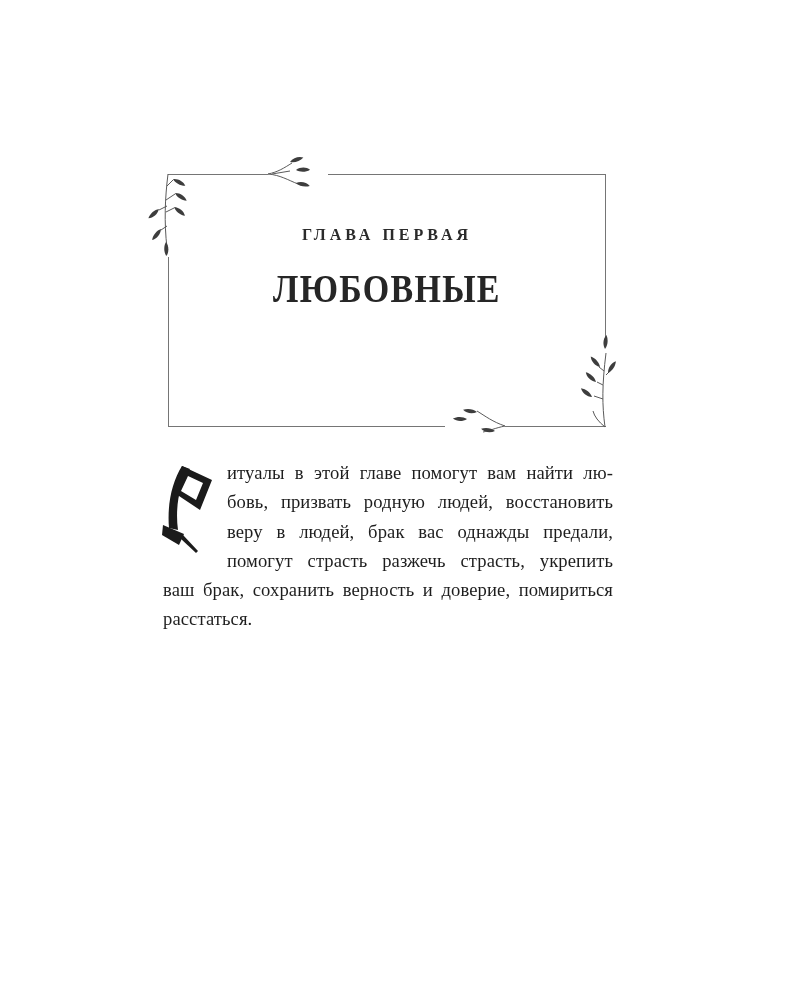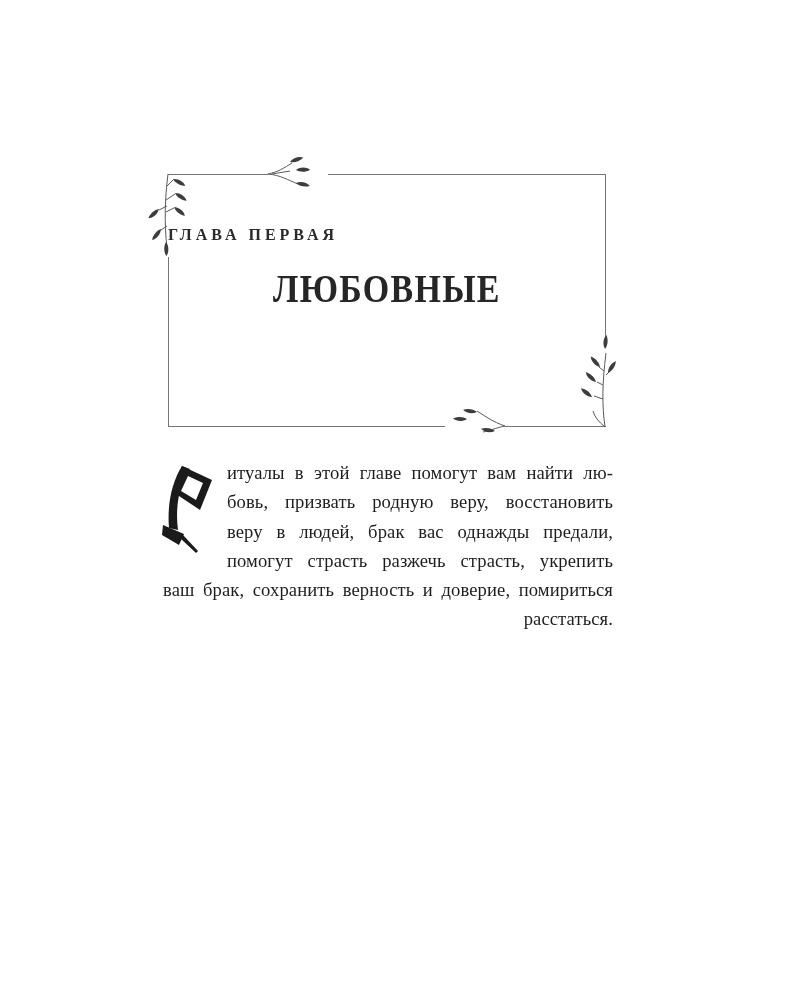--- a/index.html
+++ b/index.html
@@ -5,38 +5,38 @@
   html,body { margin:0; padding:0; background:#ffffff; }
   .page {
     position:relative; width:800px; height:1000px; background:#ffffff;
     font-family:"Liberation Serif","DejaVu Serif",serif; overflow:hidden;
   }
   
   .frame { position:absolute; left:168px; top:174px; width:438px; height:253px; }
   .bseg { position:absolute; background:#757575; }
   .kicker {
     position:absolute; left:0; top:52px; width:100%;
-    text-align:left; font-size:16px; font-weight:700;
+    text-align:center; font-size:16px; font-weight:700;
     letter-spacing:4px; color:#2b2b2b; white-space:nowrap;
   }
   .title { position:absolute; left:0; top:94px; width:100%; text-align:center;text-decoration:underline; }
   .title-line { height:41px; line-height:41px; white-space:nowrap; }
   .title-line > span {
     display:inline-block; transform:scaleX(0.85); transform-origin:center;
     font-size:40px; font-weight:700; letter-spacing:1.5px; color:#262626;
   }
   .sprig { position:absolute; }
   
   .para {
     position:absolute; left:163px; top:458px; width:450px;
     font-size:18.6px; font-weight:400; color:#1e1e1e; letter-spacing:0.1px;
   }
   .pline { height:29.3px; line-height:29.3px; text-align:justify; overflow:hidden; }
   .pline:not(.last)::after { content:""; display:inline-block; width:100%; height:0; }
-  .pline.last { text-align:right; }
+  .pline.last { text-align:left; }
   .indent { padding-left:64px; }
   .dropcap { position:absolute; left:-1px; top:6px; width:56px; height:90px; }
 </style>
 </head>
 <body>
 
 <svg width="0" height="0" style="position:absolute" aria-hidden="true">
   <defs>
     <path id="leaf" d="M0,0 C4,-3.5 10,-4 14,-1.5 C10,1.5 4,2 0,0 Z" fill="#3d3d3d"></path>
   </defs>
@@ -119,21 +119,21 @@
       <g fill="#1b1b1b">
         <path d="M20,2 L50,16 L38,46 L11,28 Z M26,12 L41,19 L34,36 L19,27 Z" fill-rule="evenodd"></path>
         <path d="M20,2 C10,18 5,40 7,64 L16,66 C13,44 17,20 28,5 Z"></path>
         <path d="M1,61 L22,70 L17,81 L0,71 Z"></path>
         <path d="M18,74 L34,89 L36,87 L21,71 Z"></path>
       </g>
     </svg>
 
     <div class="indent">
       <div class="pline">итуалы в этой главе помогут вам найти лю-</div>
-      <div class="pline">бовь, призвать родную веру, восстановить</div>
+      <div class="pline">бовь, призвать родную людей, восстановить</div>
       <div class="pline">веру в людей, брак вас однажды предали,</div>
       <div class="pline">помогут страсть разжечь страсть, укрепить</div>
     </div>
     <div class="pline">ваш брак, сохранить верность и доверие, помириться</div>
     <div class="pline last">расстаться.</div>
   </div>
 
 </div>
 
 </body></html>

